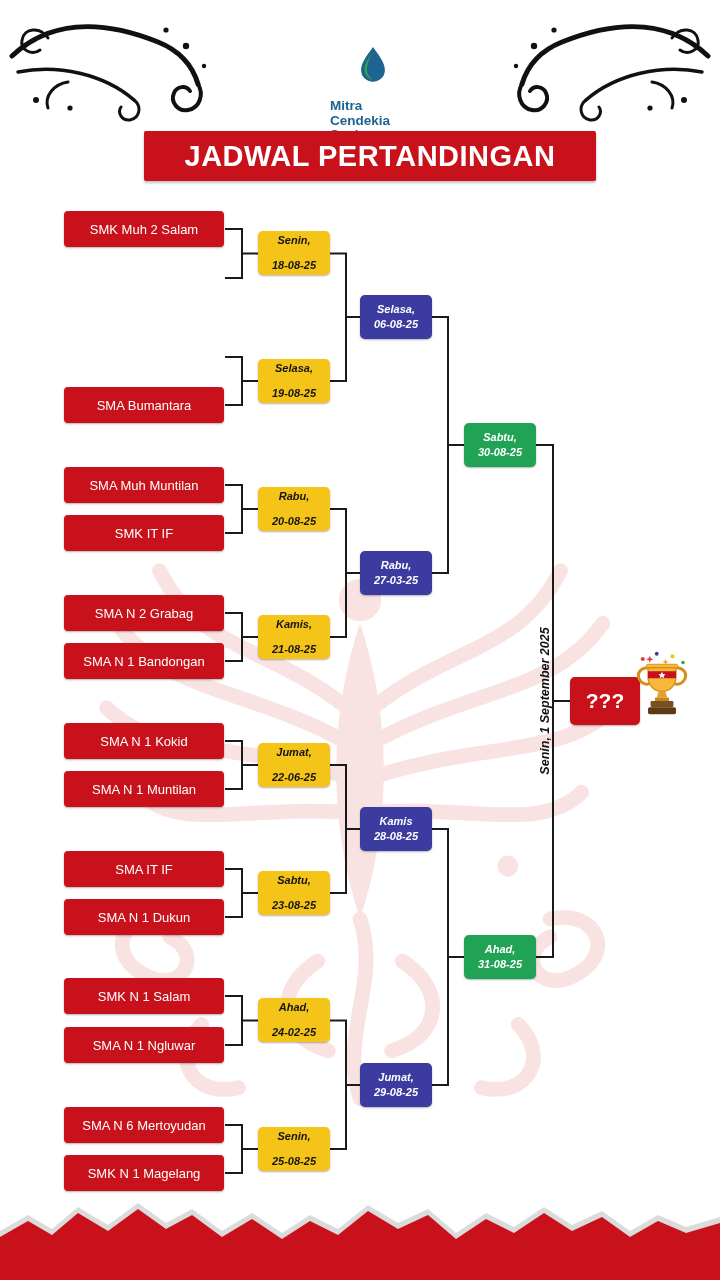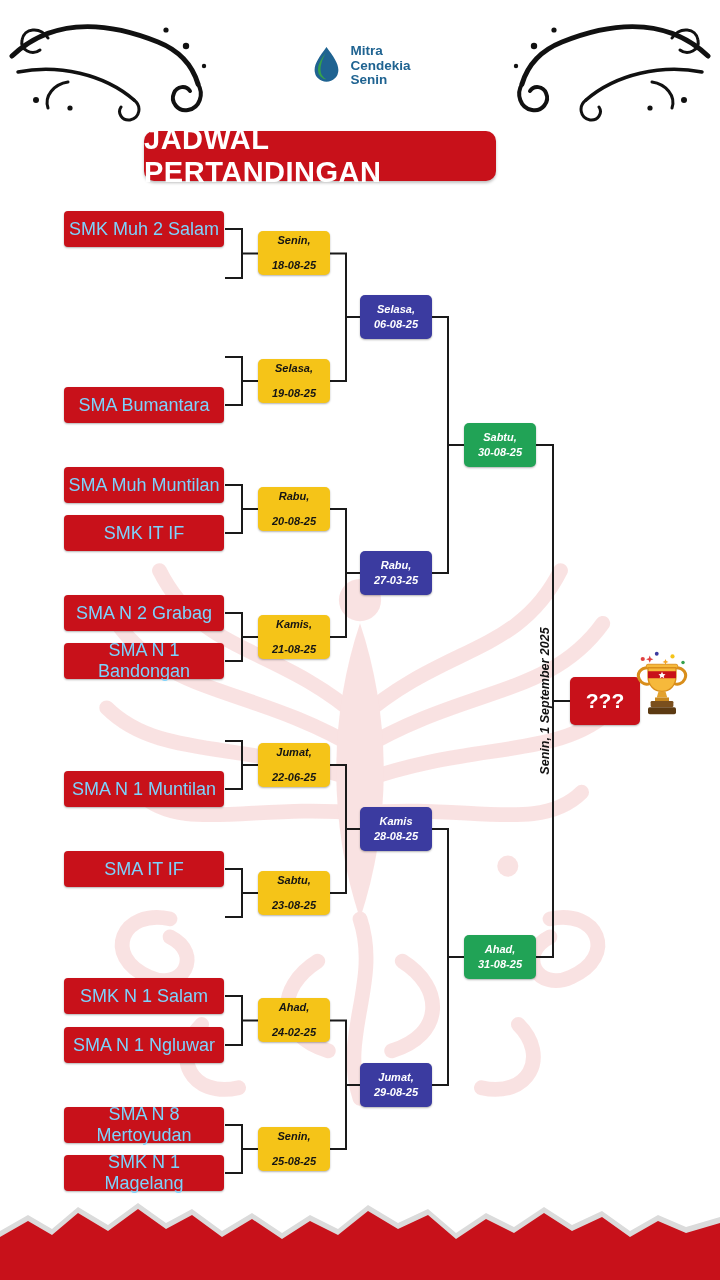--- a/index.html
+++ b/index.html
@@ -8,31 +8,31 @@
     overflow:hidden;font-family:"Liberation Sans",sans-serif;
   }
   
   .watermark{position:absolute;left:40px;top:370px;width:640px;height:760px;opacity:.13;z-index:0;}
   svg.lines{position:absolute;left:0;top:0;z-index:1;}
   .flourish{position:absolute;top:12px;width:200px;height:110px;z-index:2;}
   .flourish.left{left:8px;}
   .flourish.right{right:8px;transform:scaleX(-1);}
   
   .logo{position:absolute;top:44px;left:50%;transform:translateX(-50%);
-    display:flex;align-items:flex-start;gap:7px;z-index:2;}
+    display:flex;align-items:flex-end;gap:15px;z-index:2;flex-direction:column;}
   .logo-text{color:var(--logo-blue,#1F6391);font-weight:700;font-size:13.5px;line-height:1.08;}
   
-  .title-banner{position:absolute;left:144px;top:131px;width:352px;height:50px;
-    background:var(--red,#C8111A);color:#fff;border-radius:10px;display:flex;
+  .title-banner{position:absolute;left:144px;top:131px;width:452px;height:50px;
+    background:var(--red,#C8111A);color:#fff;border-radius:2px;display:flex;
     align-items:center;justify-content:center;font-weight:800;font-size:29px;
     letter-spacing:.5px;z-index:2;box-shadow:0 2px 3px rgba(0,0,0,.25);}
   
   .team{position:absolute;left:64px;width:160px;height:36px;background:var(--red,#C8111A);
-    color:#7dd3fc;display:flex;align-items:center;justify-content:center;text-align:center;
-    font-size:18px;font-weight:500;border-radius:4px;z-index:2;padding:0 4px;box-sizing:border-box;
+    color:#ffffff;display:flex;align-items:center;justify-content:center;text-align:center;
+    font-size:13px;font-weight:500;border-radius:4px;z-index:2;padding:0 4px;box-sizing:border-box;
     box-shadow:0 1px 2px rgba(0,0,0,.3);}
   .datebox{position:absolute;width:72px;height:44px;display:flex;flex-direction:column;
     align-items:center;justify-content:center;font-style:italic;font-size:11px;
     font-weight:600;border-radius:5px;z-index:2;line-height:1.4;box-shadow:0 1px 2px rgba(0,0,0,.3);}
   .r1{left:258px;background:var(--yellow,#F5C418);color:#141414;gap:10px;}
   .r2{left:360px;background:var(--blue,#3B3BA0);color:#fff;}
   .r3{left:464px;background:var(--green,#21A356);color:#fff;}
   .final-box{position:absolute;left:570px;top:677px;width:70px;height:48px;
     background:var(--red,#C8111A);color:#fff;font-weight:800;font-size:21px;
     display:flex;align-items:center;justify-content:center;border-radius:5px;z-index:2;
@@ -142,25 +142,27 @@
   </div>
 
   <div class="title-banner">JADWAL PERTANDINGAN</div>
 
   <div class="team" style="top:211px">SMK Muh 2 Salam</div>
   <div class="team" style="top:387px">SMA Bumantara</div>
   <div class="team" style="top:467px">SMA Muh Muntilan</div>
   <div class="team" style="top:515px">SMK IT IF</div>
   <div class="team" style="top:595px">SMA N 2 Grabag</div>
   <div class="team" style="top:643px">SMA N 1 Bandongan</div>
+  <div class="team" style="top:723px">SMA N 1 Kokid</div>
   <div class="team" style="top:771px">SMA N 1 Muntilan</div>
   <div class="team" style="top:851px">SMA IT IF</div>
+  <div class="team" style="top:899px">SMA N 1 Dukun</div>
   <div class="team" style="top:978px">SMK N 1 Salam</div>
   <div class="team" style="top:1027px">SMA N 1 Ngluwar</div>
-  <div class="team" style="top:1107px">SMA N 8 Mertoyudan</div>
+  <div class="team" style="top:1107px">SMA N 6 Mertoyudan</div>
   <div class="team" style="top:1155px">SMK N 1 Magelang</div>
 
   <div class="datebox r1" style="top:231px">
     <span>Senin,</span>
     <span>18-08-25</span>
   </div>
   <div class="datebox r1" style="top:359px">
     <span>Selasa,</span>
     <span>19-08-25</span>
   </div>

